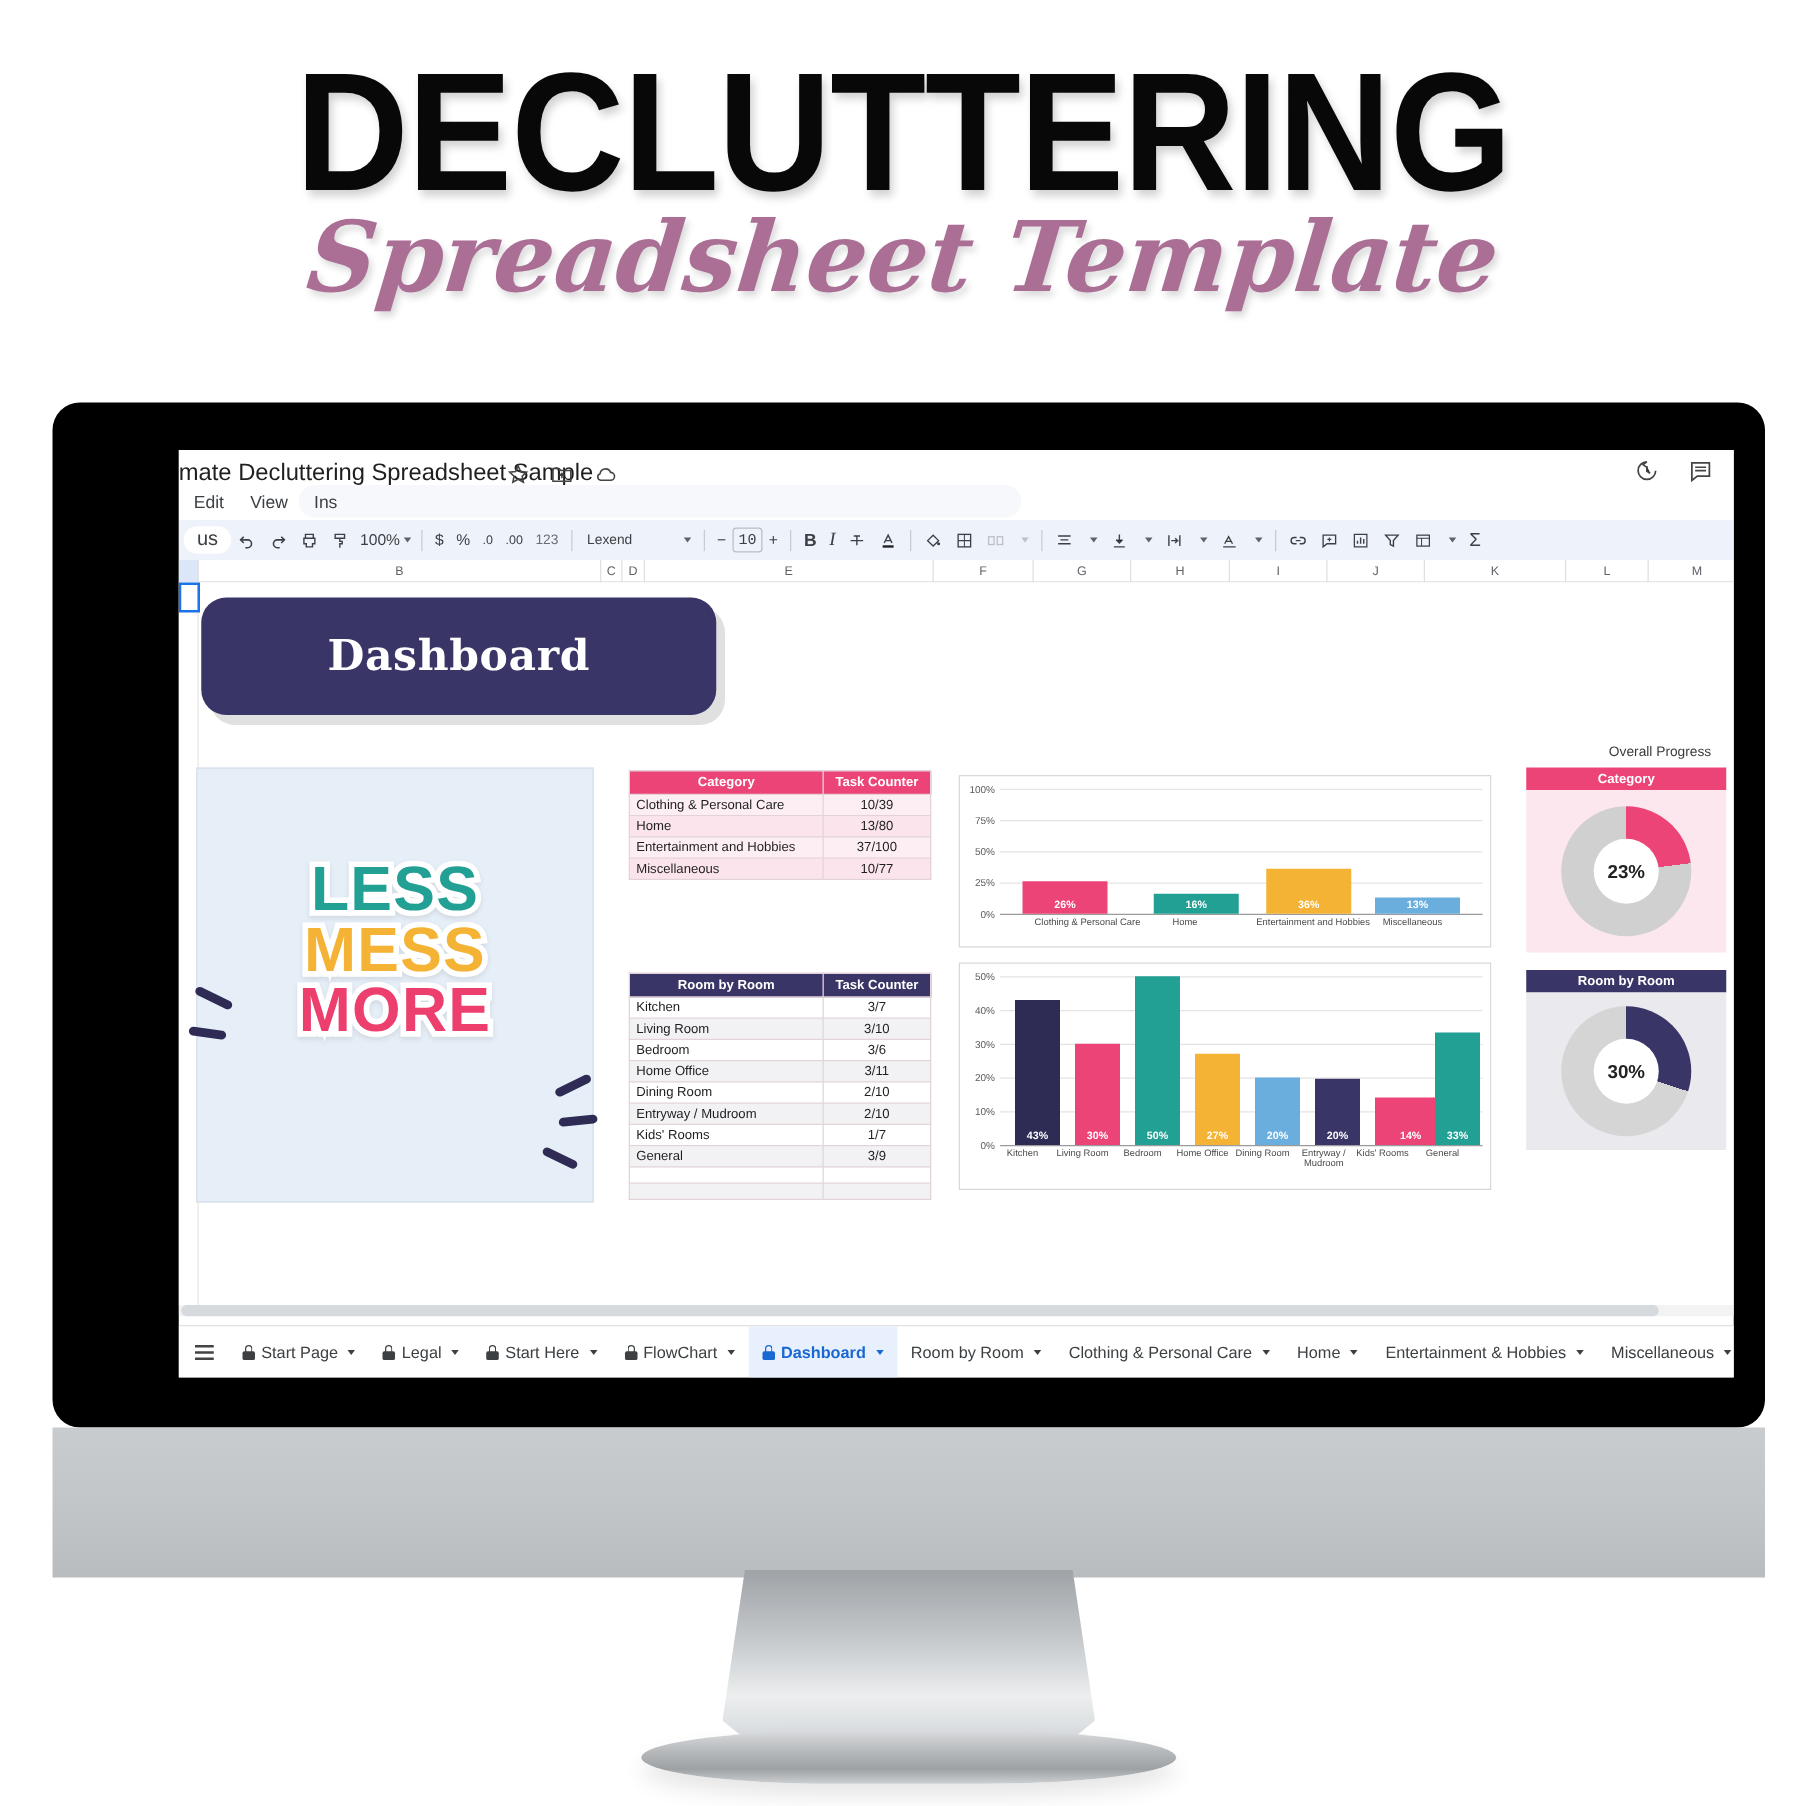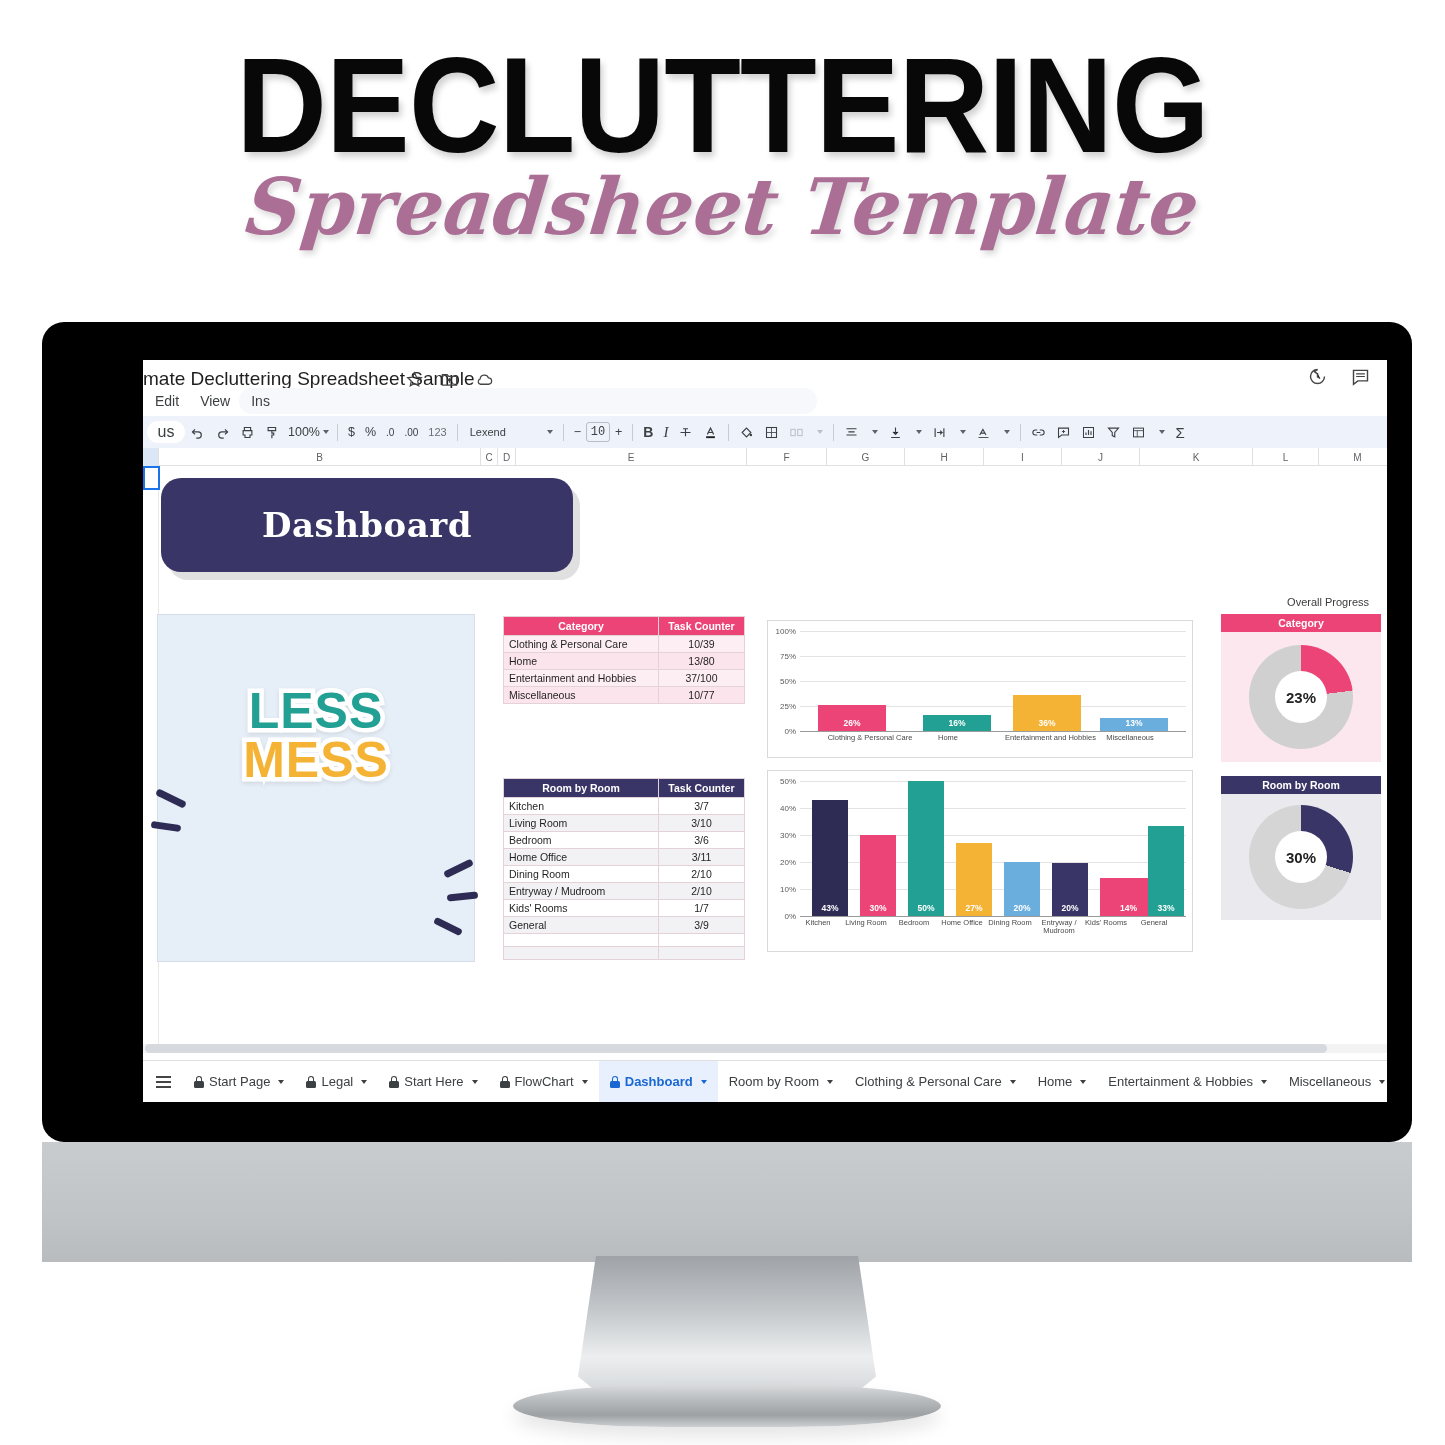--- a/index.html
+++ b/index.html
@@ -455,20 +455,21 @@
       <div class="cell-sel"></div>
 
       <div class="banner">
         <span class="banner-text">Dashboard</span>
       </div>
 
       <div class="sticker-panel">
         <div class="sticker">
           <div class="st-line st-less">LESS</div>
           <div class="st-line st-mess">MESS</div>
+          <div class="st-line st-more">MORE</div>
           <i class="dash" style="width:32px;left:-46px;top:124px;transform:rotate(26deg)"></i>
           <i class="dash" style="width:30px;left:-50px;top:152px;transform:rotate(8deg)"></i>
           <i class="dash" style="width:31px;left:242px;top:194px;transform:rotate(-26deg)"></i>
           <i class="dash" style="width:31px;left:246px;top:222px;transform:rotate(-6deg)"></i>
           <i class="dash" style="width:30px;left:232px;top:252px;transform:rotate(26deg)"></i>
         </div>
       </div>
 
       <table class="dtable" style="top:150px;left:360px;width:242px">
         <tbody>

